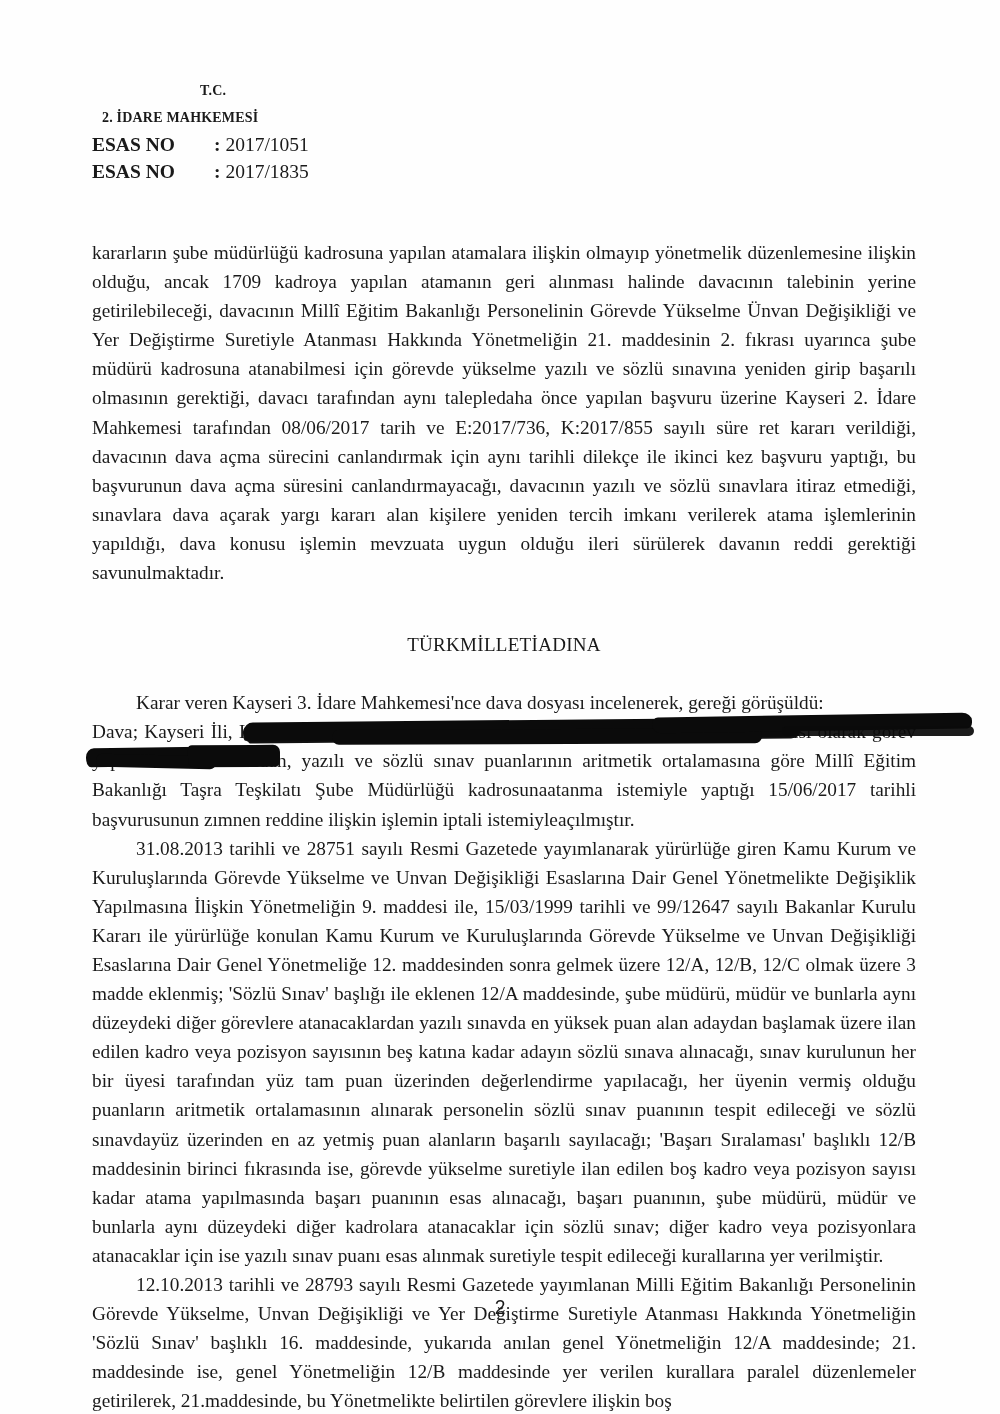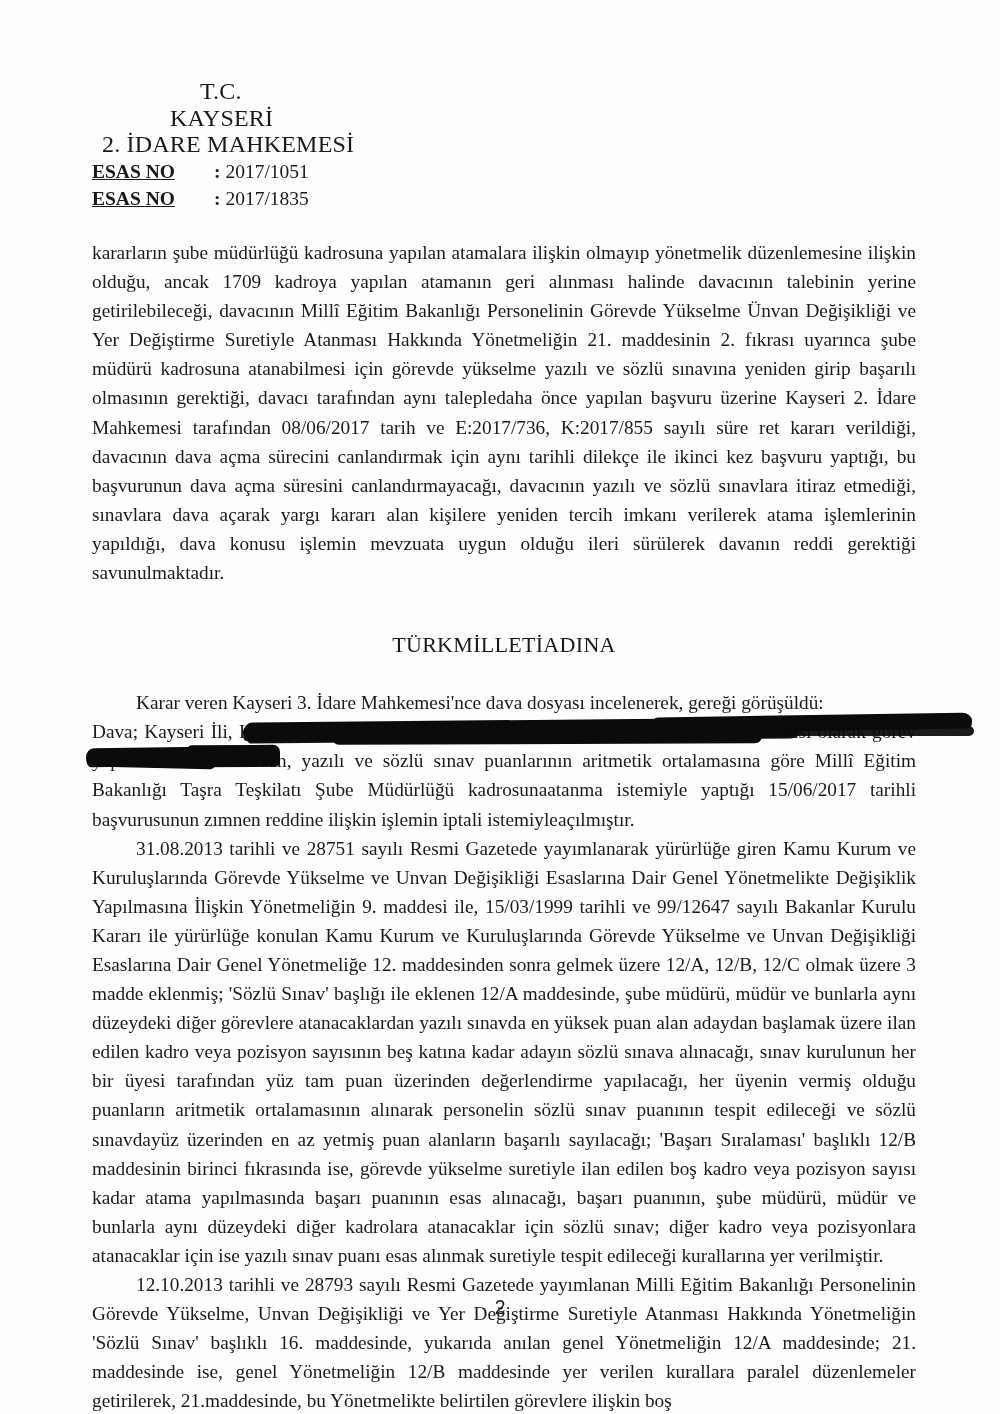--- a/index.html
+++ b/index.html
@@ -24,40 +24,39 @@
   }
 
   
   .header {
     position: absolute;
     left: 92px;
     top: 78px;
     width: 420px;
   }
   .header .hline {
-    font-weight: normal;
-    font-size: 24px;
+    font-weight: bold;
+    font-size: 14px;
     line-height: 26.5px;
     letter-spacing: 0.2px;
     white-space: nowrap;
   }
   .hline.tc      { padding-left: 108px; }
   .hline.city    { padding-left: 78px; }
   .hline.court   { padding-left: 10px; }
 
   .norow {
     font-size: 19.5px;
     line-height: 27px;
     white-space: nowrap;
   }
   .norow .lbl {
     font-weight: bold;
     display: inline-block;
     width: 122px;
-    text-decoration: underline;
   }
   .norow .val {
     font-weight: normal;
   }
   .norow .val .colon { font-weight: bold; }
 
   
   .body-area {
     position: absolute;
     left: 92px;
@@ -73,21 +72,21 @@
     -webkit-hyphens: none;
     hyphens: none;
   }
   p.para.indent { text-indent: 44px; }
 
   .gap-lg { height: 43px; }
   .gap-md { height: 29px; }
 
   .center-head {
     text-align: center;
-    font-size: 22px;
+    font-size: 19px;
     line-height: 29px;
     letter-spacing: 0.3px;
   }
 
   
   .redact-wrap {
     position: relative;
   }
   .redact {
     position: absolute;
@@ -163,21 +162,20 @@
     font-family: "Liberation Sans", sans-serif;
   }
 </style>
 </head>
 <body>
 
 <div class="page">
 
   <div class="header">
     <div class="hline tc">T.C.</div>
-    <div class="hline city">KAYSERİ</div>
     <div class="hline court">2. İDARE MAHKEMESİ</div>
 
     <div class="norow">
       <span class="lbl">ESAS NO</span><span class="val"><span class="colon">:</span> <span>2017/1051</span></span>
     </div>
 
     <div class="norow">
       <span class="lbl">ESAS NO</span><span class="val"><span class="colon">:</span> <span>2017/1835</span></span>
     </div>
   </div>

